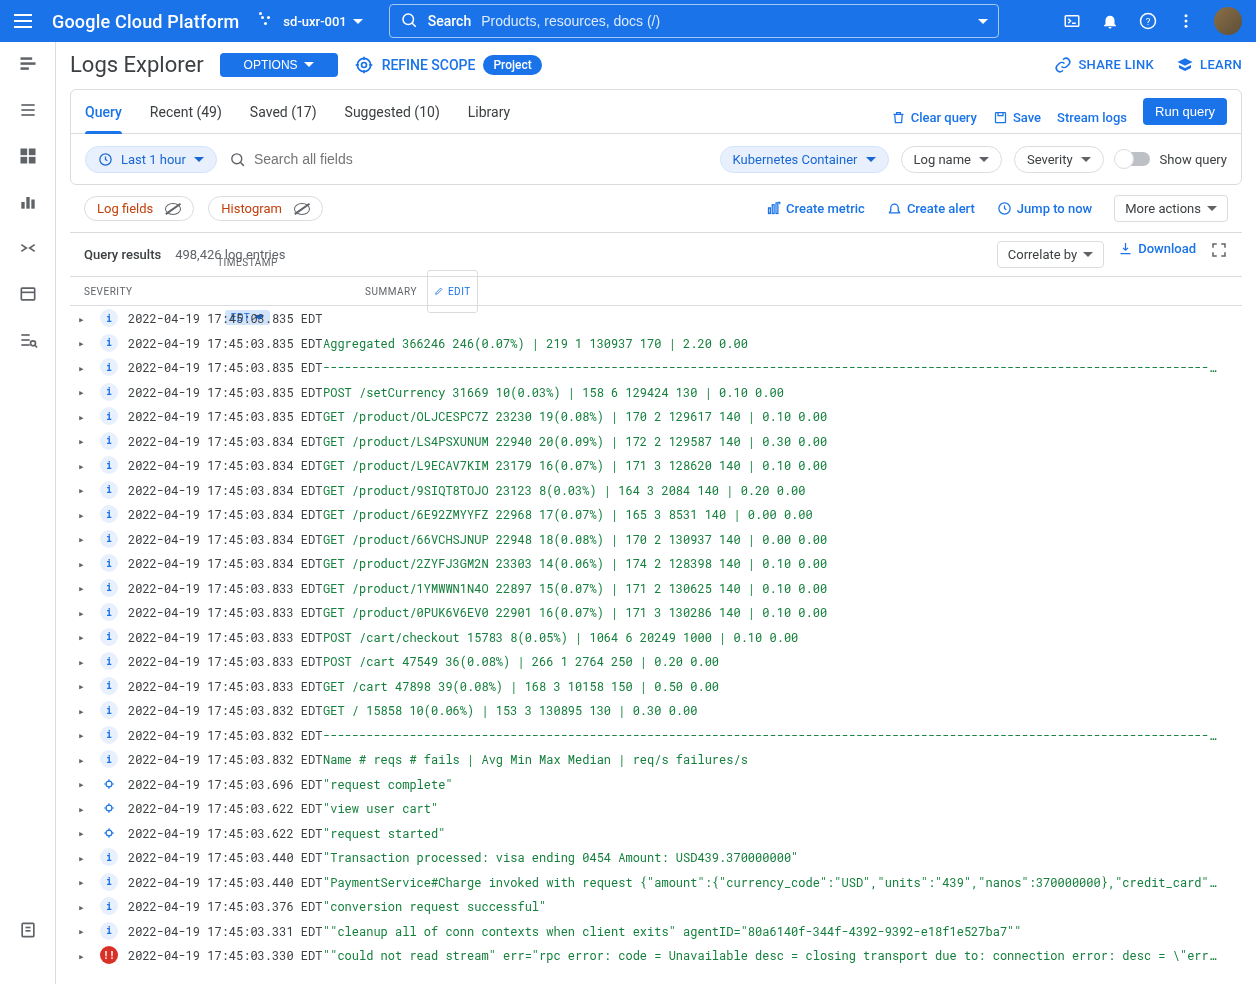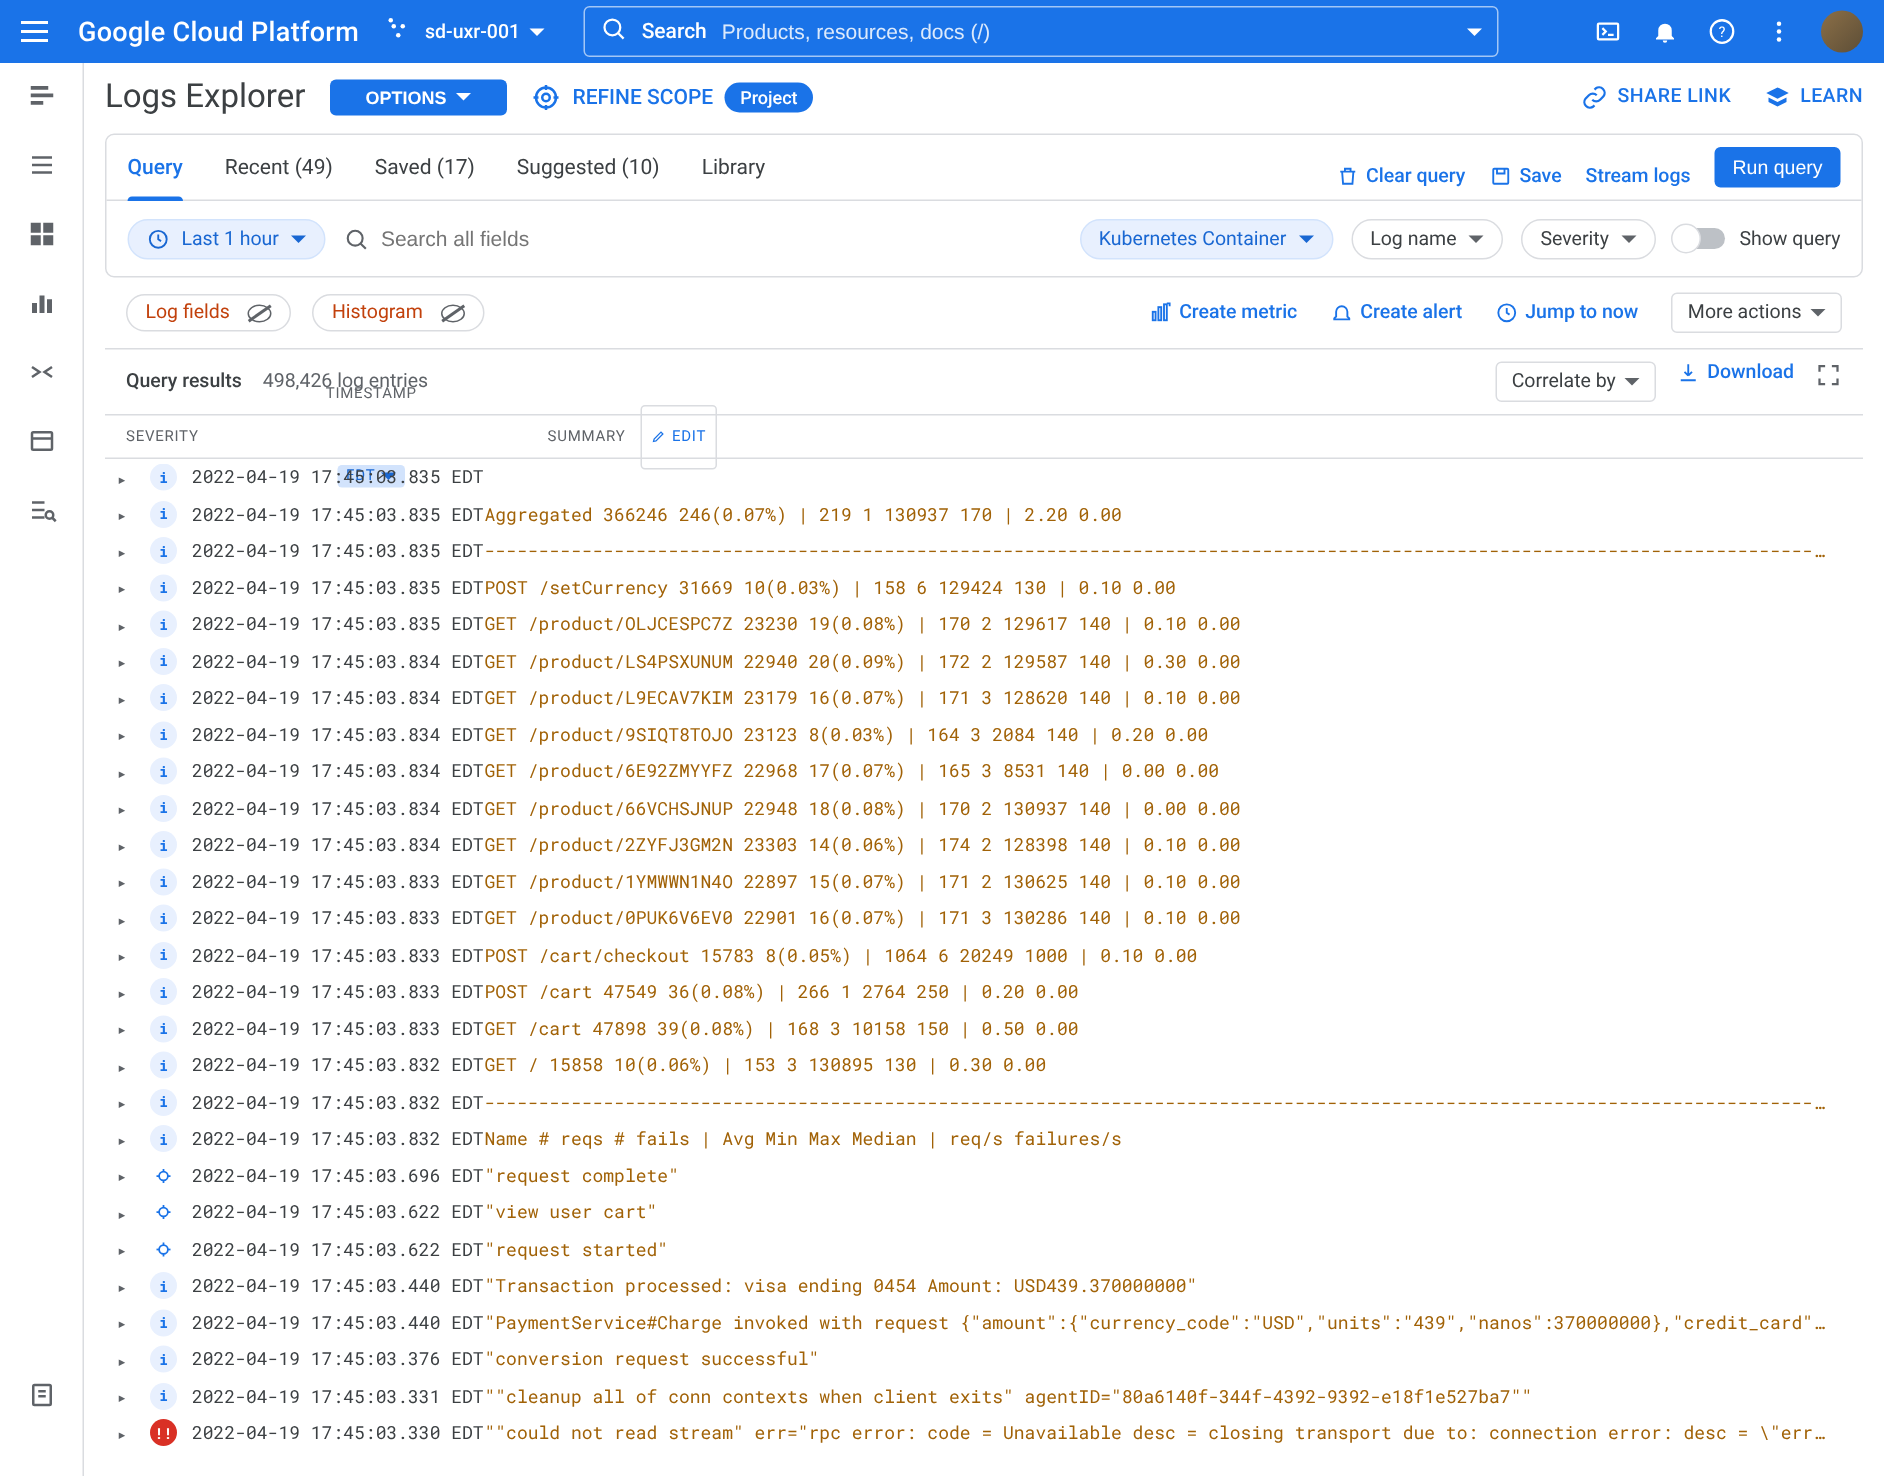--- a/index.html
+++ b/index.html
@@ -31,21 +31,21 @@
   .railicon { width:24px;height:24px; color:#5f6368; cursor:pointer; display:flex;align-items:center;justify-content:center; }
   .railicon.active { color:#1a73e8; }
   .railicon svg { width:20px;height:20px; }
   .leftrail .spacer { flex:1; }
 
   .content { flex:1; padding: 10px 14px 0 14px; overflow:hidden;}
 
   
   .pagehead { display:flex; align-items:center; gap: 16px; margin-bottom: 12px; }
   .pagetitle { font-size: 22px; color:#3c4043; }
-  .options-btn { background:#1a73e8; color:#fff; border:none; border-radius:4px; padding: 5px 24px; font-size:12px; font-weight:700; display:flex;align-items:center;gap:6px; cursor:pointer;}
+  .options-btn { background:#1a73e8; color:#fff; border:none; border-radius:4px; padding: 5px 24px; font-size:12px; font-weight:400; display:flex;align-items:center;gap:6px; cursor:pointer;}
   .refine { display:flex;align-items:center;gap:8px; color:#1a73e8; font-weight:500; font-size:14px; cursor:pointer;}
   .scope-pill { background:#1a73e8; color:#fff; border-radius: 12px; padding: 3px 10px; font-size:12px; font-weight:500;}
   .pagehead-right { margin-left:auto; display:flex; align-items:center; gap: 22px; }
   .link-btn { color:#1a73e8; font-size:13px; font-weight:500; display:flex;align-items:center;gap:6px; cursor:pointer; text-transform:uppercase; letter-spacing:.3px;}
 
   
   .querybox { border:1px solid #dadce0; border-radius: 6px; }
   .qtabs { display:flex; align-items:center; border-bottom: 1px solid #dadce0; padding: 0 14px; height: 44px; gap: 28px;}
   .qtab { font-size:14px; color:#3c4043; cursor:pointer; height:100%; display:flex;align-items:center; position:relative;}
   .qtab.active { color:#1a73e8; font-weight:500;}
@@ -83,21 +83,21 @@
   .tz-chip{background:#d2e3fc;color:#1967d2;border-radius:3px;padding:2px 6px;font-size:10px;display:flex;align-items:center;gap:4px;cursor:pointer;}
   .edit-chip{border:1px solid #dadce0;border-radius:3px;padding:15px 6px;font-size:10px;color:#1a73e8;display:flex;align-items:center;gap:4px;cursor:pointer;}
 
   .logrows { height: 660px; overflow-y:scroll; font-family: "Roboto Mono", Menlo, Consolas, monospace; font-size:12px;}
   .logrow { display:flex;align-items:center; height: 24.5px; padding-left:8px; border-bottom: 0; cursor:pointer;}
   .expand{width:16px;color:#5f6368;font-size:11px;}
   .sev-ic{width:18px;height:18px;border-radius:50%;margin:0 10px 0 6px;display:flex;align-items:center;justify-content:center;font-size:10px;font-weight:700;}
   .sev-info{background:#e8f0fe;color:#1a73e8;}
   .sev-error{background:#d93025;color:#fff;}
   .ts{width:195px;color:#3c4043;}
-  .sum{flex:1;color:#a16207;white-space:nowrap;overflow:hidden;text-overflow:ellipsis;padding-right:20px;}
+  .sum{flex:1;color:#15803d;white-space:nowrap;overflow:hidden;text-overflow:ellipsis;padding-right:20px;}
 
   .logrows::-webkit-scrollbar{width:11px;}
   .logrows::-webkit-scrollbar-thumb{background:#dadce0;border-radius:6px;}
   .logrows::-webkit-scrollbar-track{background:#f1f3f4;}
 
   .eye-off{position:relative;width:16px;height:12px;}
   .eye-off::before{content:"";position:absolute;inset:0;border:1.5px solid #5f6368;border-radius:60% 60% 60% 60%;}
   .eye-off::after{content:"";position:absolute;width:18px;height:1.5px;background:#5f6368;transform:rotate(-35deg);top:5px;left:-1px;}
 </style>
 </head>

